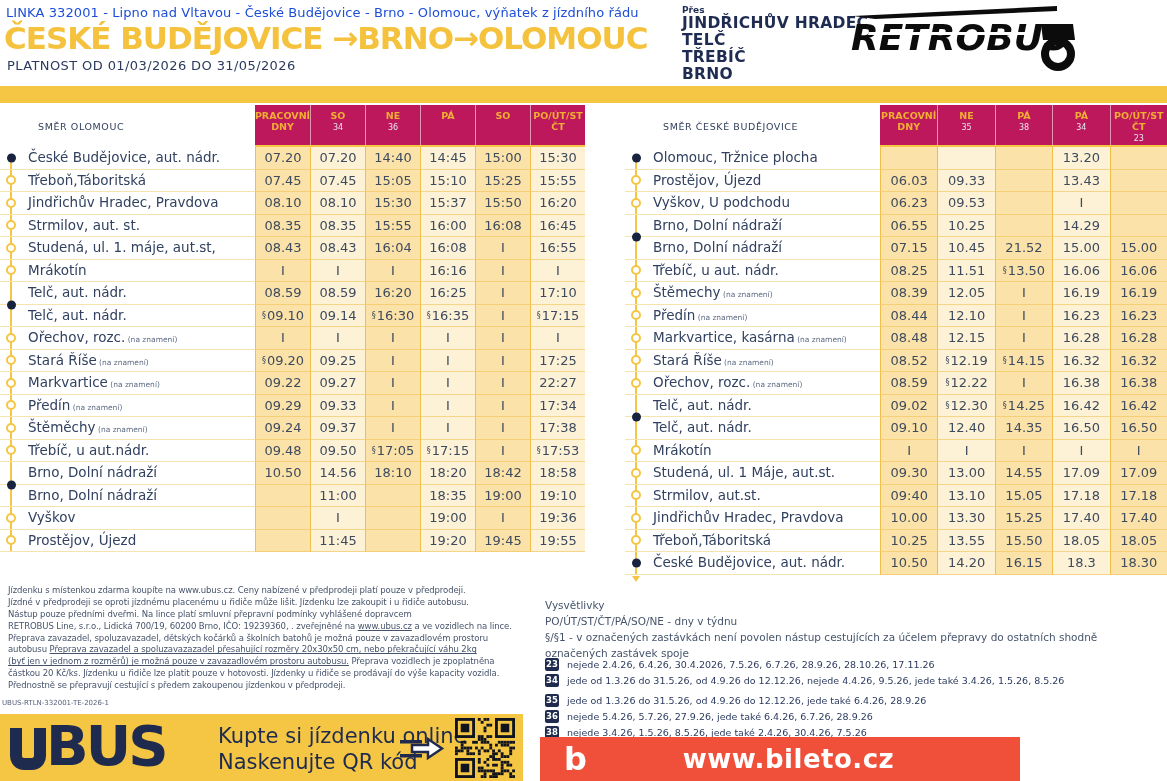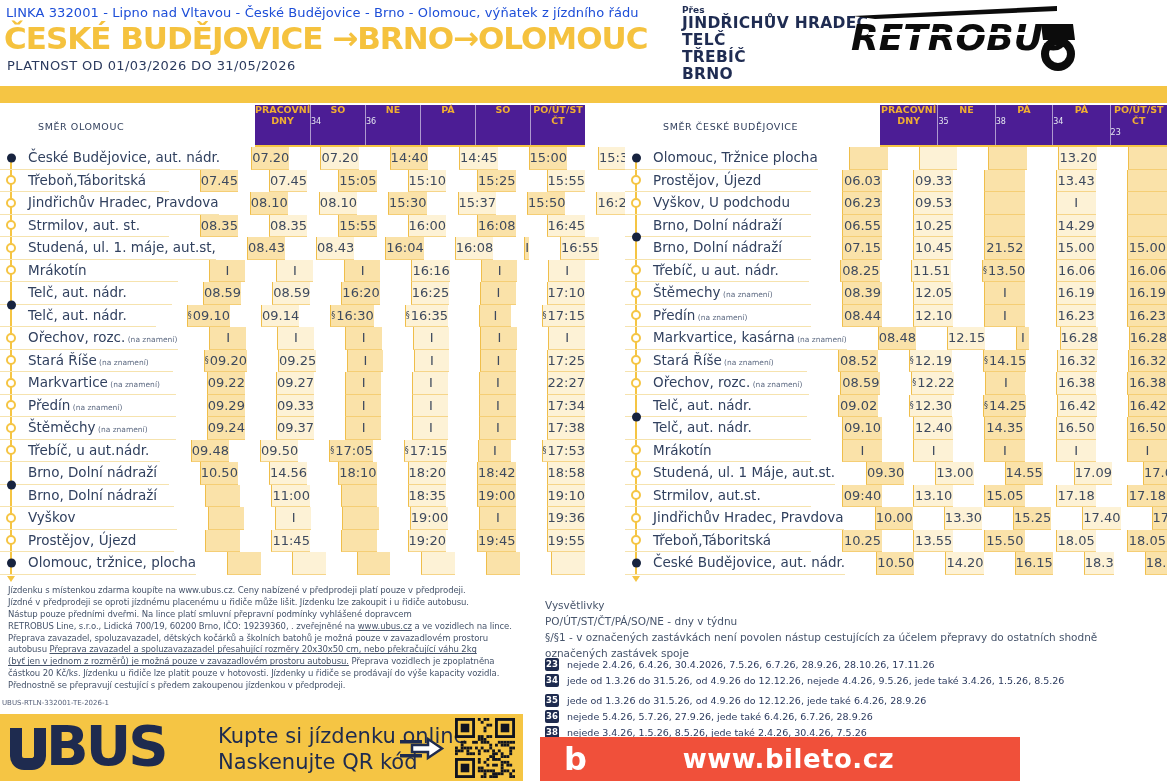--- a/index.html
+++ b/index.html
@@ -19,27 +19,27 @@
   
   .band{position:absolute;left:0;top:86px;width:1167px;height:17px;background:#f5c544;}
   
   .tt{position:absolute;top:105px;}
   .tt-left{left:0;width:585px;}
   .tt-right{left:625px;width:542px;}
   .tt-header{display:flex;height:42px;}
   .tt-corner{width:255px;display:flex;align-items:center;}
   .dir-label{font-size:9.5px;letter-spacing:.6px;color:#33415e;margin-left:38px;}
   .hcells{display:flex;flex:1;border-bottom:2px solid #f5c544;}
-  .hcell{background:#4c1d95;display:flex;flex-direction:column;box-sizing:border-box;}
+  .hcell{background:#be185d;display:flex;flex-direction:column;align-items:center;padding-top:6px;box-sizing:border-box;}
   .tt-left .hcell{width:55px;}
   .tt-right .hcell{width:57.4px;}
   .hcell + .hcell{border-left:1.5px solid rgba(255,255,255,.55);}
   .hlabel{font-size:9.5px;font-weight:700;color:#f0ae32;text-align:center;line-height:1.15;}
   .hnote{font-size:8px;color:#e4e7f0;margin-top:1px;}
-  .trow{display:flex;height:22.5px;gap:31px;}
+  .trow{display:flex;height:22.5px;}
   .stop-cell{width:255px;position:relative;background:#fff;border-bottom:1px solid #f6e3ae;box-sizing:border-box;
     padding-left:28px;font-size:13.5px;color:#31415f;line-height:21px;white-space:nowrap;overflow:visible;}
   .rline{position:absolute;left:10px;width:2px;top:0;bottom:0;background:#f5c544;}
   .marker{position:absolute;border-radius:50%;z-index:2;}
   .marker.filled,.marker.filled-top,.marker.filled-end{width:9px;height:9px;background:#17233f;left:6.5px;}
   .marker.filled,.marker.filled-end{top:50%;transform:translateY(-50%);}
   .marker.filled-top{top:0;transform:translateY(-50%);}
   .marker.open{width:10px;height:10px;left:6px;top:50%;transform:translateY(-50%);
     background:#fff;border:2px solid #f5c544;box-sizing:border-box;}
   .route-arrow{position:absolute;left:7px;bottom:-8px;width:0;height:0;
@@ -294,29 +294,20 @@
         <div class="tcell clight">19:36</div>
       </div>
       <div class="trow">
         <div class="stop-cell"><span class="rline"></span><span class="marker open"></span><span class="sname">Prostějov, Újezd</span></div>
         <div class="tcell cdark"></div>
         <div class="tcell clight">11:45</div>
         <div class="tcell cdark"></div>
         <div class="tcell clight">19:20</div>
         <div class="tcell cdark">19:45</div>
         <div class="tcell clight">19:55</div>
-      </div>
-      <div class="trow">
-        <div class="stop-cell"><span class="rline"></span><span class="marker filled-end"></span><span class="route-arrow"></span><span class="sname">Olomouc, tržnice, plocha</span></div>
-        <div class="tcell cdark"></div>
-        <div class="tcell clight"></div>
-        <div class="tcell cdark"></div>
-        <div class="tcell clight"></div>
-        <div class="tcell cdark"></div>
-        <div class="tcell clight"></div>
       </div>
     </div>
 </div>
 
 <div class="tt tt-right">
   <div class="tt-header">
     <div class="tt-corner">
       <span class="dir-label">SMĚR ČESKÉ BUDĚJOVICE</span>
     </div>
     <div class="hcells">

